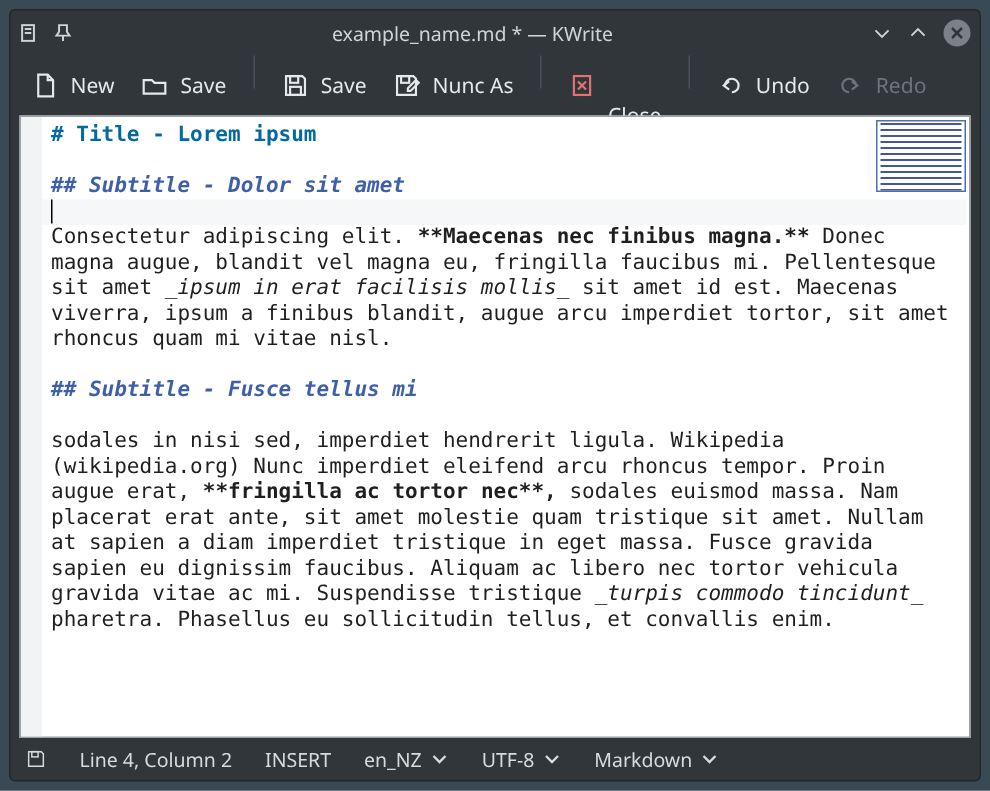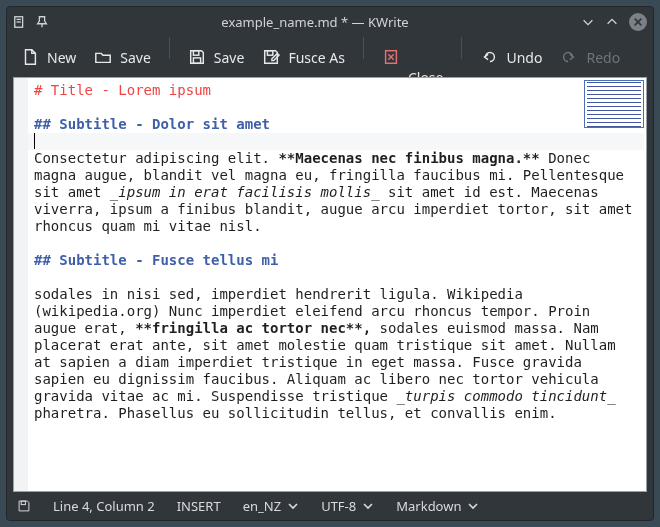--- a/index.html
+++ b/index.html
@@ -74,22 +74,22 @@
     left:14px; top:4px; right:2px; bottom:2px;
     font-family: "Hack","DejaVu Sans Mono","Consolas",monospace;
     font-size:14px;
     line-height:17px;
     color:#1f1f1f;
     white-space:pre-wrap;
     word-break:break-word;
     padding-left:6px;
     padding-right:10px;
   }
-  .h1-line { color:#ef4444; font-weight:normal;}
-  .h2-line { color:#3f5fa8; font-weight:bold;}
+  .h1-line { color:#0369a1; font-weight:bold;}
+  .h2-line { color:#3f5fa8; font-weight:bold;font-style:italic;}
   .bold { font-weight:bold;margin-top:28px;}
   .ital { font-style:italic;text-align:right;}
   .current-line-bg {
     position:absolute;
     left:14px; right:2px;
     height:17px;
     top:55px;
     background:#f5f7f9;
   }
   .cursor {
@@ -191,21 +191,21 @@
           <rect x="6" y="11" width="8" height="6"></rect>
         </svg>
       <span>Save</span>
     </div>
     <div class="btn">
       <svg class="tb-svg" viewBox="0 0 20 20">
           <path d="M3 3 H15 L17 5 V17 H3 Z"></path>
           <rect x="6" y="3" width="6" height="5"></rect>
           <path d="M11 12 L17 6 L19 8 L13 14 L11 14 Z"></path>
         </svg>
-      <span>Fusce As</span>
+      <span>Nunc As</span>
     </div>
     <div class="sep"></div>
     <div class="btn danger">
       <svg class="tb-svg" viewBox="0 0 20 20">
           <rect x="4" y="3" width="12" height="14"></rect>
           <line x1="7" y1="7" x2="13" y2="13"></line>
           <line x1="13" y1="7" x2="7" y2="13"></line>
         </svg>
       <span>Close</span>
     </div>

